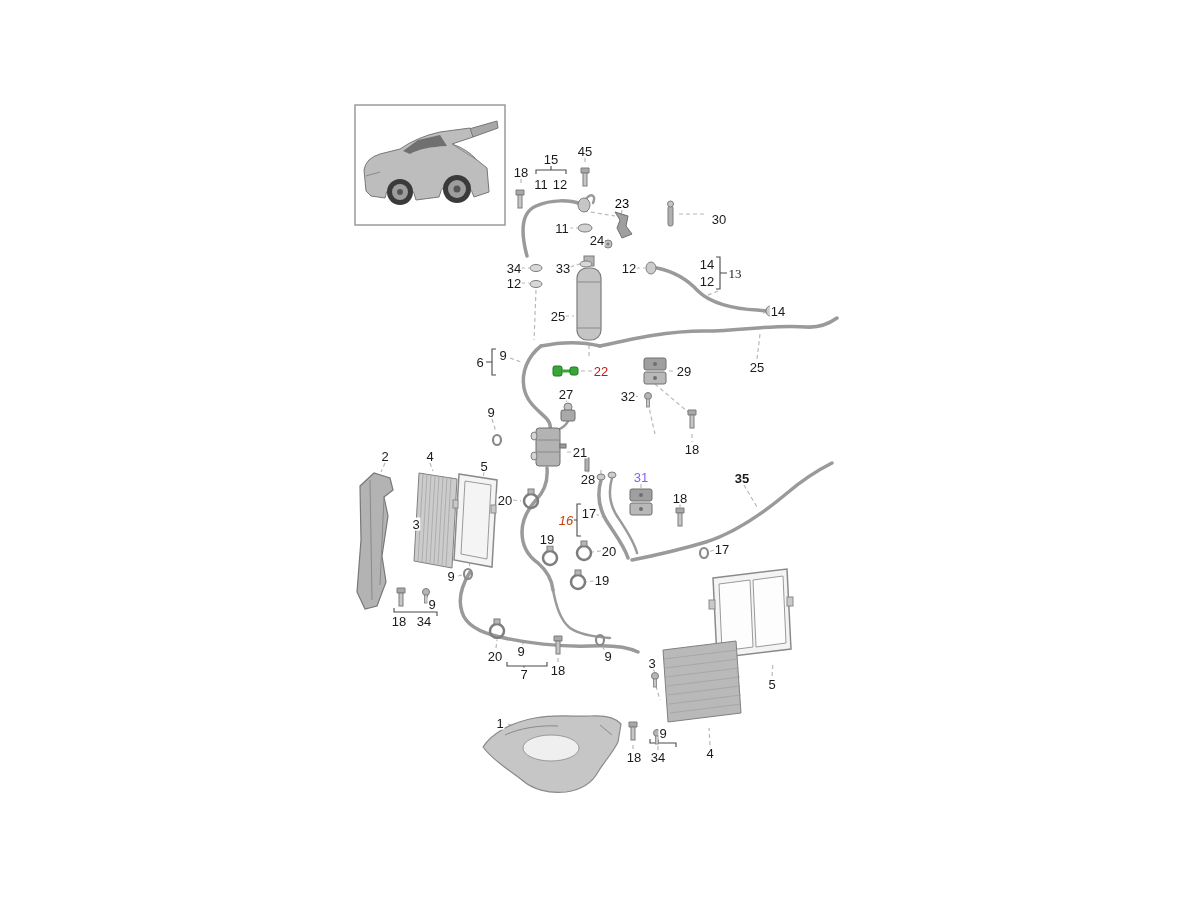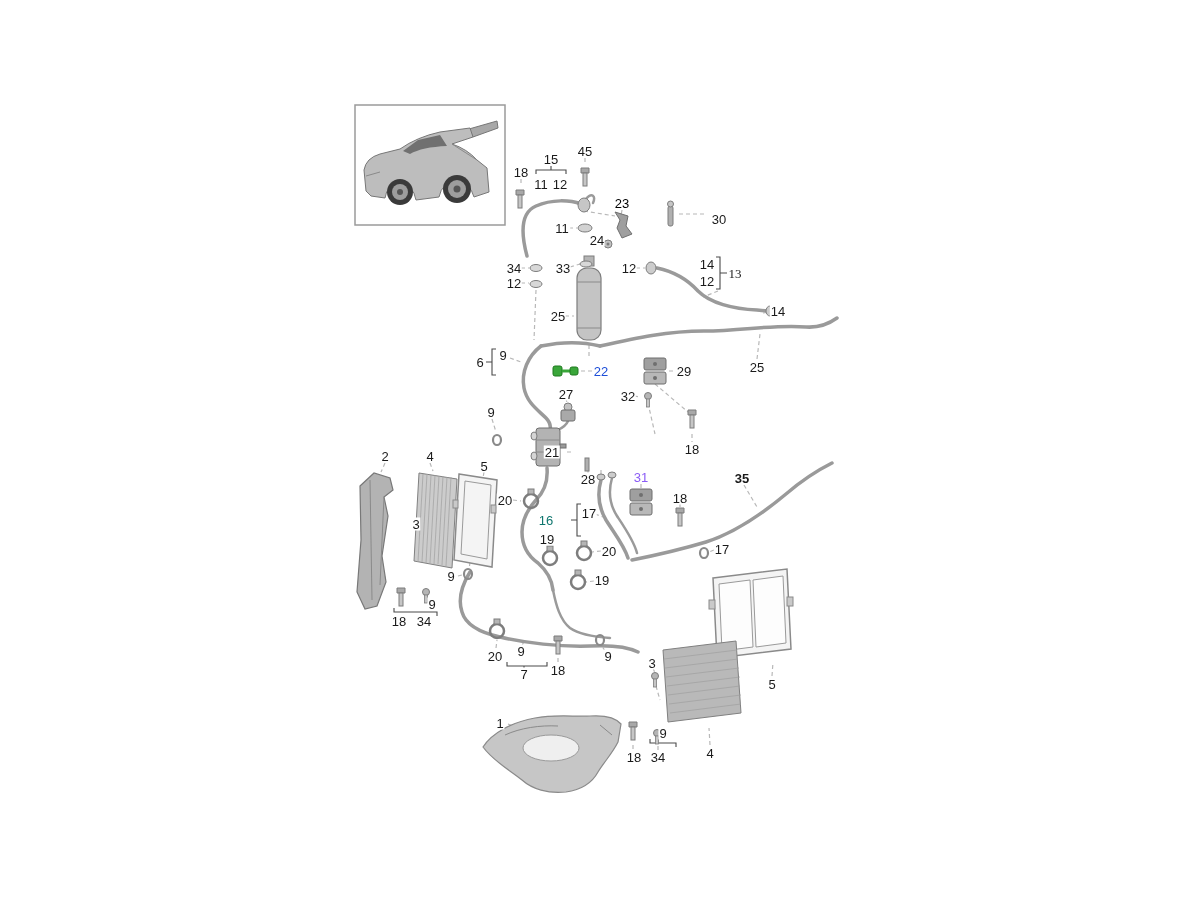--- a/index.html
+++ b/index.html
@@ -220,38 +220,38 @@
       <div class="co" style="left: 563px; top: 268px; color: rgb(26, 26, 26);">33</div>
       <div class="co" style="left: 629px; top: 268px; color: rgb(26, 26, 26);">12</div>
       <div class="co" style="left: 707px; top: 264px; color: rgb(26, 26, 26);">14</div>
       <div class="co" style="left: 735px; top: 273px; color: rgb(26, 26, 26); font-family: Liberation Serif, serif;">13</div>
       <div class="co" style="left: 514px; top: 283px; color: rgb(26, 26, 26);">12</div>
       <div class="co" style="left: 707px; top: 281px; color: rgb(26, 26, 26);">12</div>
       <div class="co" style="left: 778px; top: 311px; color: rgb(26, 26, 26);">14</div>
       <div class="co" style="left: 558px; top: 316px; color: rgb(26, 26, 26);">25</div>
       <div class="co" style="left: 503px; top: 355px; color: rgb(26, 26, 26);">9</div>
       <div class="co" style="left: 480px; top: 362px; color: rgb(26, 26, 26);">6</div>
-      <div class="co" style="left: 601px; top: 371px; color: #1d4ed8;">22</div>
+      <div class="co" style="left: 601px; top: 371px; color: #b91c1c;">22</div>
       <div class="co" style="left: 684px; top: 371px; color: rgb(26, 26, 26);">29</div>
       <div class="co" style="left: 757px; top: 367px; color: rgb(26, 26, 26);">25</div>
       <div class="co" style="left: 566px; top: 394px; color: rgb(26, 26, 26);">27</div>
       <div class="co" style="left: 628px; top: 396px; color: rgb(26, 26, 26);">32</div>
       <div class="co" style="left: 491px; top: 412px; color: rgb(26, 26, 26);">9</div>
       <div class="co" style="left: 692px; top: 449px; color: rgb(26, 26, 26);">18</div>
       <div class="co" style="left: 385px; top: 456px; color: rgb(26, 26, 26);">2</div>
       <div class="co" style="left: 430px; top: 456px; color: rgb(26, 26, 26);">4</div>
       <div class="co" style="left: 484px; top: 466px; color: rgb(26, 26, 26);">5</div>
-      <div class="co" style="left: 552px; top: 452px; color: rgb(26, 26, 26);">21</div>
+      <div class="co" style="left: 580px; top: 452px; color: rgb(26, 26, 26);">21</div>
       <div class="co" style="left: 588px; top: 479px; color: rgb(26, 26, 26);">28</div>
       <div class="co" style="left: 641px; top: 477px; color: #8b5cf6;">31</div>
       <div class="co" style="left: 742px; top: 478px; color: rgb(26, 26, 26); font-weight: bold;">35</div>
       <div class="co" style="left: 680px; top: 498px; color: rgb(26, 26, 26);">18</div>
       <div class="co" style="left: 505px; top: 500px; color: rgb(26, 26, 26);">20</div>
       <div class="co" style="left: 589px; top: 513px; color: rgb(26, 26, 26);">17</div>
-      <div class="co" style="left: 546px; top: 520px; color: #0f766e;">16</div>
+      <div class="co" style="left: 566px; top: 520px; color: #c2410c; font-style: italic;">16</div>
       <div class="co" style="left: 416px; top: 524px; color: rgb(26, 26, 26);">3</div>
       <div class="co" style="left: 547px; top: 539px; color: rgb(26, 26, 26);">19</div>
       <div class="co" style="left: 609px; top: 551px; color: rgb(26, 26, 26);">20</div>
       <div class="co" style="left: 722px; top: 549px; color: rgb(26, 26, 26);">17</div>
       <div class="co" style="left: 451px; top: 576px; color: rgb(26, 26, 26);">9</div>
       <div class="co" style="left: 602px; top: 580px; color: rgb(26, 26, 26);">19</div>
       <div class="co" style="left: 432px; top: 604px; color: rgb(26, 26, 26);">9</div>
       <div class="co" style="left: 399px; top: 621px; color: rgb(26, 26, 26);">18</div>
       <div class="co" style="left: 424px; top: 621px; color: rgb(26, 26, 26);">34</div>
       <div class="co" style="left: 495px; top: 656px; color: rgb(26, 26, 26);">20</div>

